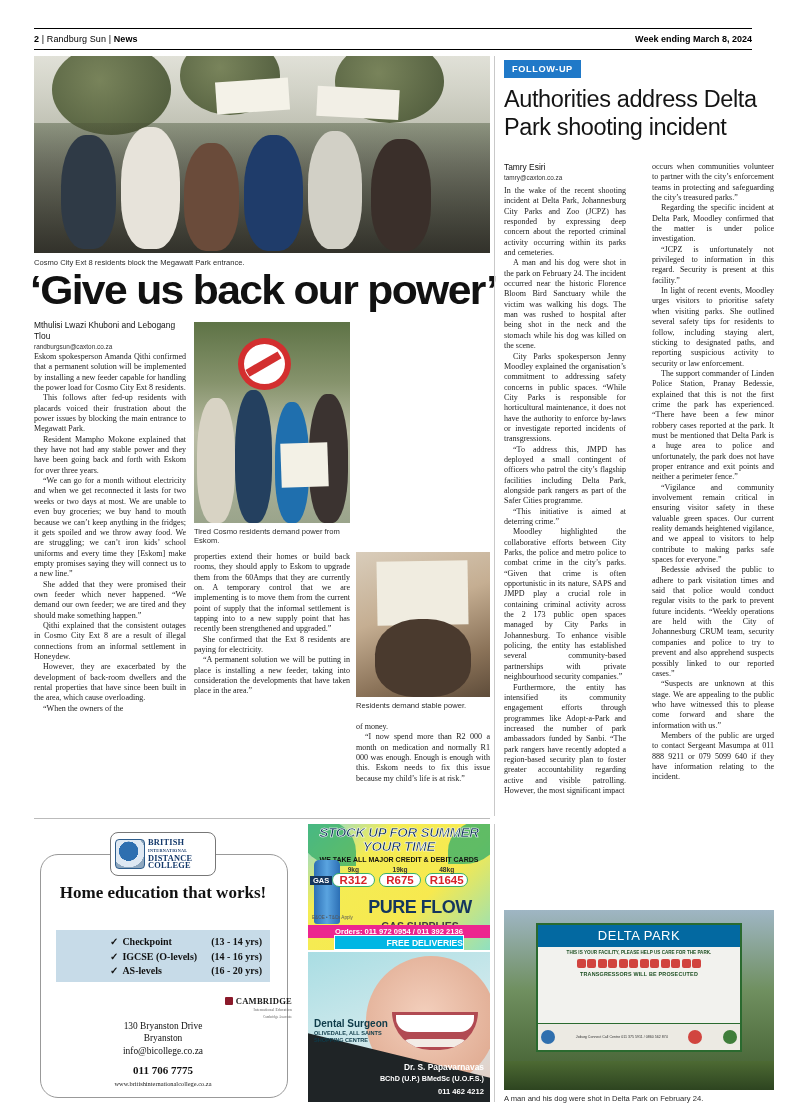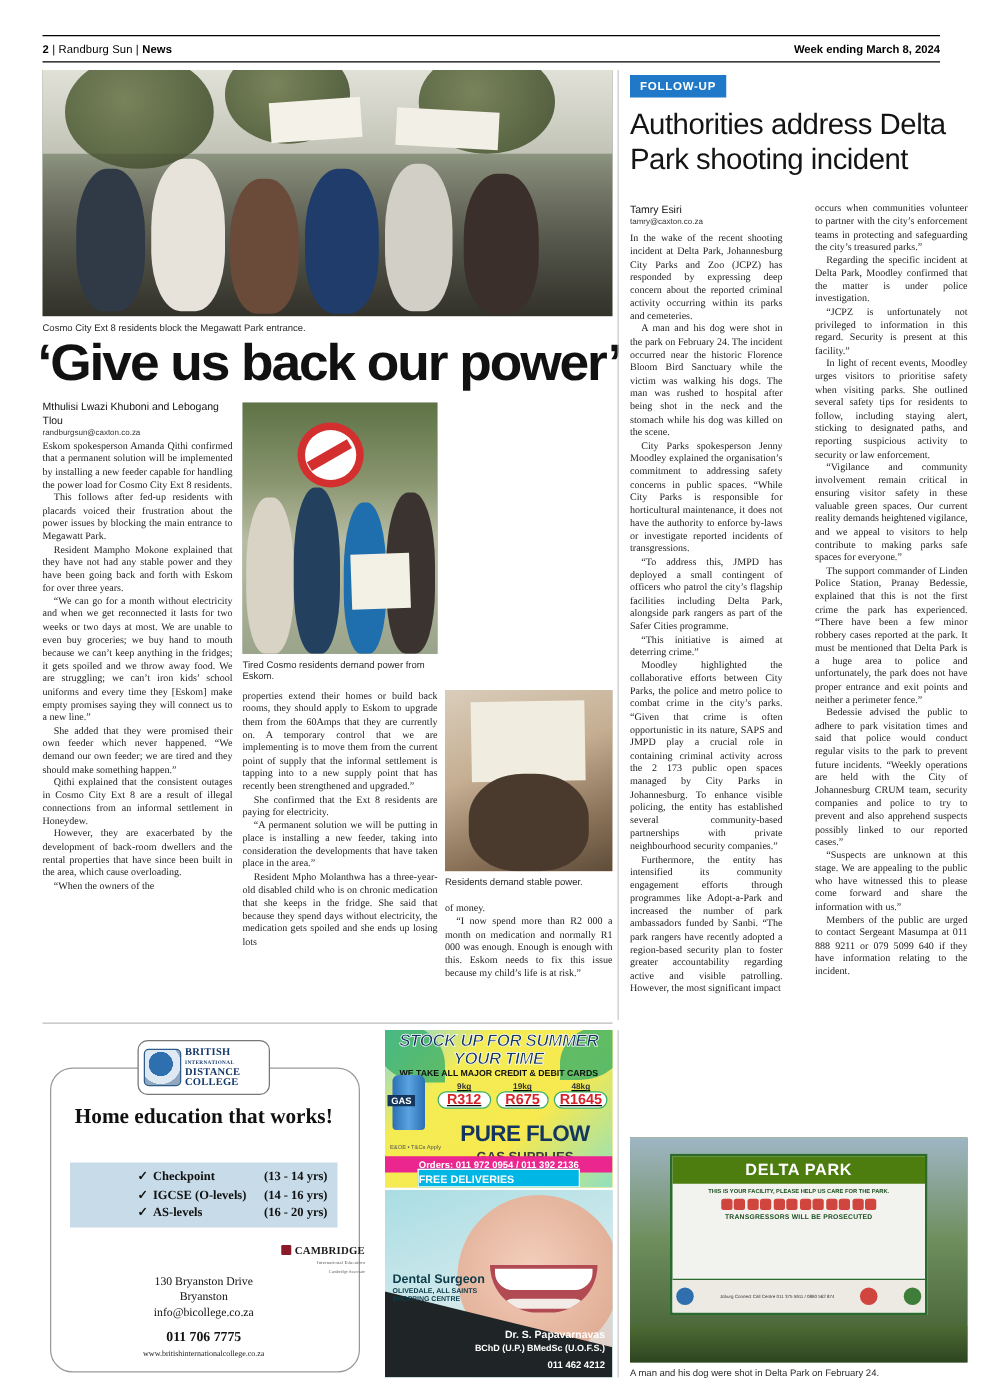--- a/index.html
+++ b/index.html
@@ -118,22 +118,22 @@
     background:#4f6a33;
   }
   .delta-photo .sky { position:absolute; inset:0;
     background:linear-gradient(180deg,#9fb6c4 0%, #6f8f5f 45%, #3e5a2c 100%); }
   .sign {
     position:absolute; left:12%; top:7%; width:76%; height:72%;
     background:#f2f2ee; border:2px solid #2a6a2f;
     display:flex; flex-direction:column; align-items:center;
   }
   .sign .sign-top {
-    width:100%; background:#4d7c0f; color:#fff; text-align:center;
-    font-weight:700; font-size:13px; letter-spacing:.5px; padding:3px 0 4px;
+    width:100%; background:#0369a1; color:#fff; text-align:center;
+    font-weight:400; font-size:13px; letter-spacing:.5px; padding:3px 0 4px;
   }
   .sign .sign-sub {
     font-size:4.6px; font-weight:700; color:#1d4f22; text-align:center;
     padding:3px 6px 2px; line-height:6px;
   }
   .sign .icon-row { display:flex; flex-wrap:wrap; justify-content:center; gap:1.5px; padding:1px 4px; }
   .sign .icon-row .ico {
     width:9px; height:9px; border-radius:2px; background:#d1453f;
   }
   .sign .warn {
@@ -212,37 +212,37 @@
   }
   .gas-bg { position:absolute; inset:0;
     background:linear-gradient(135deg,#7fd6e8 0%, #f4ec54 28%, #f7e94f 62%, #8fe0c0 100%); }
   .gas-leaf { position:absolute; border-radius:0 70% 0 70%; background:#39b06a; opacity:.8; }
   .gas-head { position:absolute; left:0; top:2px; width:100%; text-align:center;
     font-weight:700; font-style:italic; font-size:13.5px; line-height:14px; color:#14365e;
     -webkit-text-stroke:.6px #fff; letter-spacing:-.3px;}
   .gas-head .l2 { color:#14365e; }
   .gas-sub { position:absolute; left:0; top:32px; width:100%; text-align:center;
     font-size:7px; font-weight:700; color:#111; }
-  .gas-prices { position:absolute; left:42px; top:42px; width:136px; display:flex; gap:4px;text-decoration:underline; }
+  .gas-prices { position:absolute; left:24px; top:42px; width:136px; display:flex; gap:4px; }
   .gas-price { flex:1; text-align:center; }
   .gas-price .kg { font-size:6.6px; font-weight:700; color:#333; }
   .gas-price .rv { font-size:11.5px; font-weight:700; color:#d8232a; background:#fff;
      border:1.6px solid #39b06a; border-radius:9px; padding:0 2px; }
   .gas-brand { position:absolute; left:42px; top:74px; width:140px; text-align:center;
     font-size:18px; font-weight:700; color:#14365e; line-height:19px; letter-spacing:-.5px;}
   .gas-brand .sup { display:block; font-size:10.5px; font-weight:700; color:#3c3c3c; letter-spacing:0;}
-  .gas-cyl { position:absolute; left:6px; top:36px; width:26px; height:44px;
+  .gas-cyl { position:absolute; left:6px; top:36px; width:26px; height:64px;
     background:linear-gradient(90deg,#2c6fb5,#5aa4e0,#2c6fb5); border-radius:5px 5px 3px 3px; }
   .gas-cyl .lbl { position:absolute; left:-4px; top:16px; font-size:7.5px; font-weight:700; color:#fff;
      background:#14365e; padding:0 3px; }
   .gas-tc { position:absolute; left:4px; bottom:30px; font-size:4.6px; color:#555; }
   .gas-orders { position:absolute; left:0; bottom:12px; width:100%; background:#ec268f;
     color:#fff; font-size:7.6px; font-weight:700; text-align:center; padding:2px 0; }
   .gas-free { position:absolute; left:26px; bottom:0px; width:130px; background:#00b6e4;
-    color:#fff; font-size:8.6px; font-weight:700; text-align:left; padding:1.5px 0;
+    color:#fff; font-size:8.6px; font-weight:700; text-align:right; padding:1.5px 0;
     border:1.5px solid #fff;}
 
   .ad-dental {
     position:absolute; left:308px; top:952px; width:182px; height:150px; overflow:hidden;
     background:#9fd8e0;
   }
   .dent-bg { position:absolute; inset:0; background:linear-gradient(160deg,#a9dde3 0%, #cfe9ec 50%, #e8c9bd 100%); }
   .dent-face { position:absolute; right:-6px; top:4px; width:130px; height:130px; border-radius:50%;
      background:radial-gradient(circle at 45% 45%, #f3cfbc, #dba287); }
   .dent-mouth { position:absolute; right:18px; top:56px; width:86px; height:38px; border-radius:0 0 46px 46px;
@@ -324,21 +324,20 @@
     <div style="position:absolute; left:28%; top:8%; width:34%; height:26%; border-radius:50%; border:6px solid #d32f2f; background:#fff;"></div>
     <div style="position:absolute; left:33%; top:19%; width:24%; height:4%; background:#d32f2f; transform:rotate(-30deg);"></div>
     <div style="position:absolute; left:56%; top:60%; width:30%; height:22%; background:#f3f1e6; transform:rotate(-2deg);"></div>
   </div>
   <div class="cap cap-mid">Tired Cosmo residents demand power from Eskom.</div>
 
   <div class="serif-col" id="lcol2">
     <p class="first">properties extend their homes or build back rooms, they should apply to Eskom to upgrade them from the 60Amps that they are currently on. A temporary control that we are implementing is to move them from the current point of supply that the informal settlement is tapping into to a new supply point that has recently been strengthened and upgraded.”</p>
     <p>She confirmed that the Ext 8 residents are paying for electricity.</p>
     <p>“A permanent solution we will be putting in place is installing a new feeder, taking into consideration the developments that have taken place in the area.”</p>
-    <p>Resident Mpho Molanthwa has a three-year-old disabled child who is on chronic medication that she keeps in the fridge. She said that because they spend days without electricity, the medication gets spoiled and she ends up losing lots</p>
   </div>
 
   <div class="small-photo">
     <div class="bg"></div>
     <div style="position:absolute; left:16%; top:6%; width:68%; height:44%; background:#f0ece0; transform:rotate(-1deg);"></div>
     <div class="blob" style="left:14%; top:46%; width:72%; height:54%; background:#4a3a2e;"></div>
   </div>
   <div class="cap cap-small">Residents demand stable power.</div>
 
   <div class="serif-col" id="lcol3">
@@ -365,22 +364,22 @@
     <p>“This initiative is aimed at deterring crime.”</p>
     <p>Moodley highlighted the collaborative efforts between City Parks, the police and metro police to combat crime in the city’s parks. “Given that crime is often opportunistic in its nature, SAPS and JMPD play a crucial role in containing criminal activity across the 2 173 public open spaces managed by City Parks in Johannesburg. To enhance visible policing, the entity has established several community-based partnerships with private neighbourhood security companies.”</p>
     <p>Furthermore, the entity has intensified its community engagement efforts through programmes like Adopt-a-Park and increased the number of park ambassadors funded by Sanbi. “The park rangers have recently adopted a region-based security plan to foster greater accountability regarding active and visible patrolling. However, the most significant impact</p>
   </div>
 
   <div class="serif-col" id="rcol2">
     <p class="first">occurs when communities volunteer to partner with the city’s enforcement teams in protecting and safeguarding the city’s treasured parks.”</p>
     <p>Regarding the specific incident at Delta Park, Moodley confirmed that the matter is under police investigation.</p>
     <p>“JCPZ is unfortunately not privileged to information in this regard. Security is present at this facility.”</p>
     <p>In light of recent events, Moodley urges visitors to prioritise safety when visiting parks. She outlined several safety tips for residents to follow, including staying alert, sticking to designated paths, and reporting suspicious activity to security or law enforcement.</p>
+    <p>The support commander of Linden Police Station, Pranay Bedessie, explained that this is not the first crime the park has experienced. “There have been a few minor robbery cases reported at the park. It must be mentioned that Delta Park is a huge area to police and unfortunately, the park does not have proper entrance and exit points and neither a perimeter fence.”</p>
     <p>“Vigilance and community involvement remain critical in ensuring visitor safety in these valuable green spaces. Our current reality demands heightened vigilance, and we appeal to visitors to help contribute to making parks safe spaces for everyone.”</p>
-    <p>The support commander of Linden Police Station, Pranay Bedessie, explained that this is not the first crime the park has experienced. “There have been a few minor robbery cases reported at the park. It must be mentioned that Delta Park is a huge area to police and unfortunately, the park does not have proper entrance and exit points and neither a perimeter fence.”</p>
     <p>Bedessie advised the public to adhere to park visitation times and said that police would conduct regular visits to the park to prevent future incidents. “Weekly operations are held with the City of Johannesburg CRUM team, security companies and police to try to prevent and also apprehend suspects possibly linked to our reported cases.”</p>
     <p>“Suspects are unknown at this stage. We are appealing to the public who have witnessed this to please come forward and share the information with us.”</p>
     <p>Members of the public are urged to contact Sergeant Masumpa at 011 888 9211 or 079 5099 640 if they have information relating to the incident.</p>
   </div>
 
   <div class="delta-photo">
     <div class="sky"></div>
     <div class="sign">
       <div class="sign-top">DELTA PARK</div>
       <div class="sign-sub">THIS IS YOUR FACILITY, PLEASE HELP US CARE FOR THE PARK.</div>

